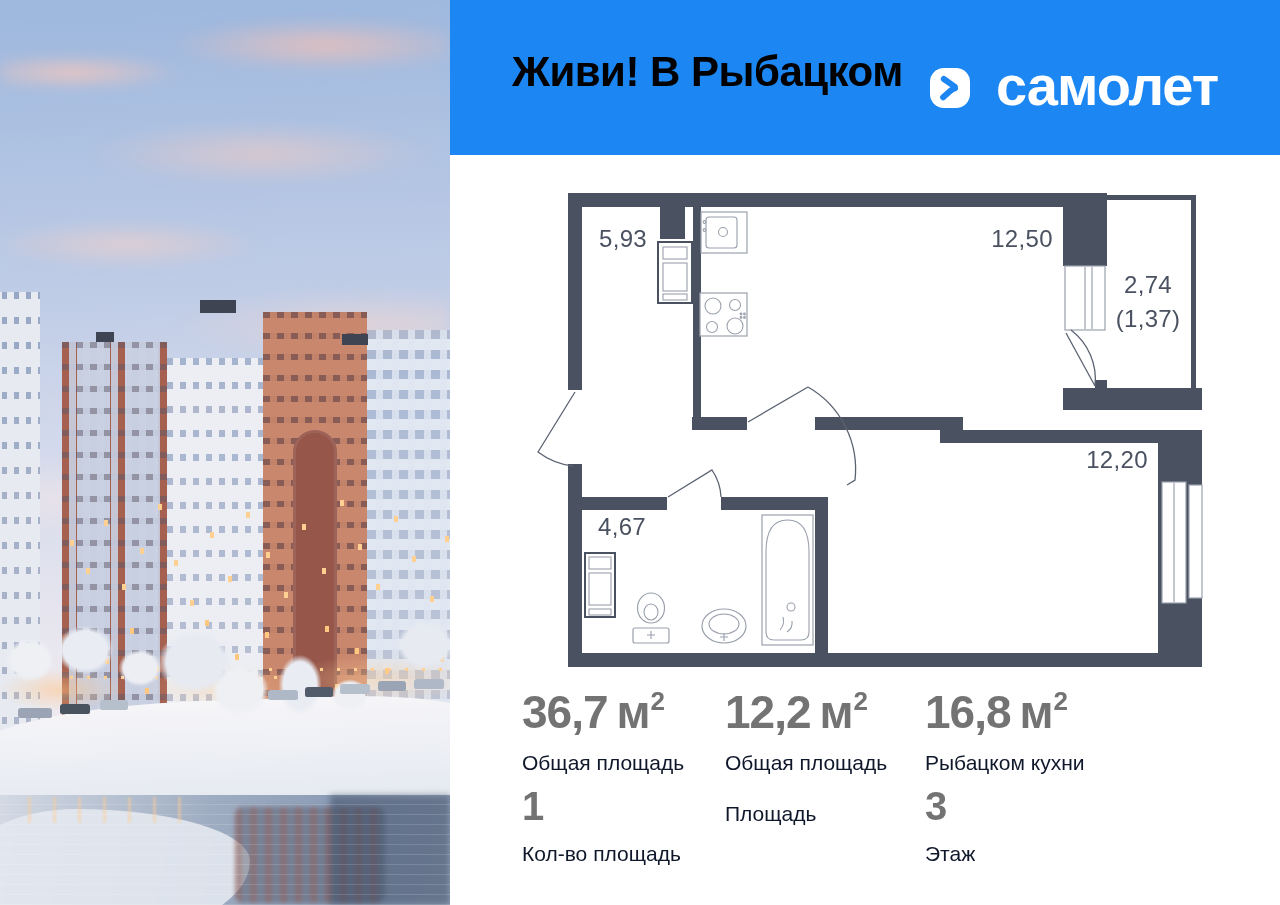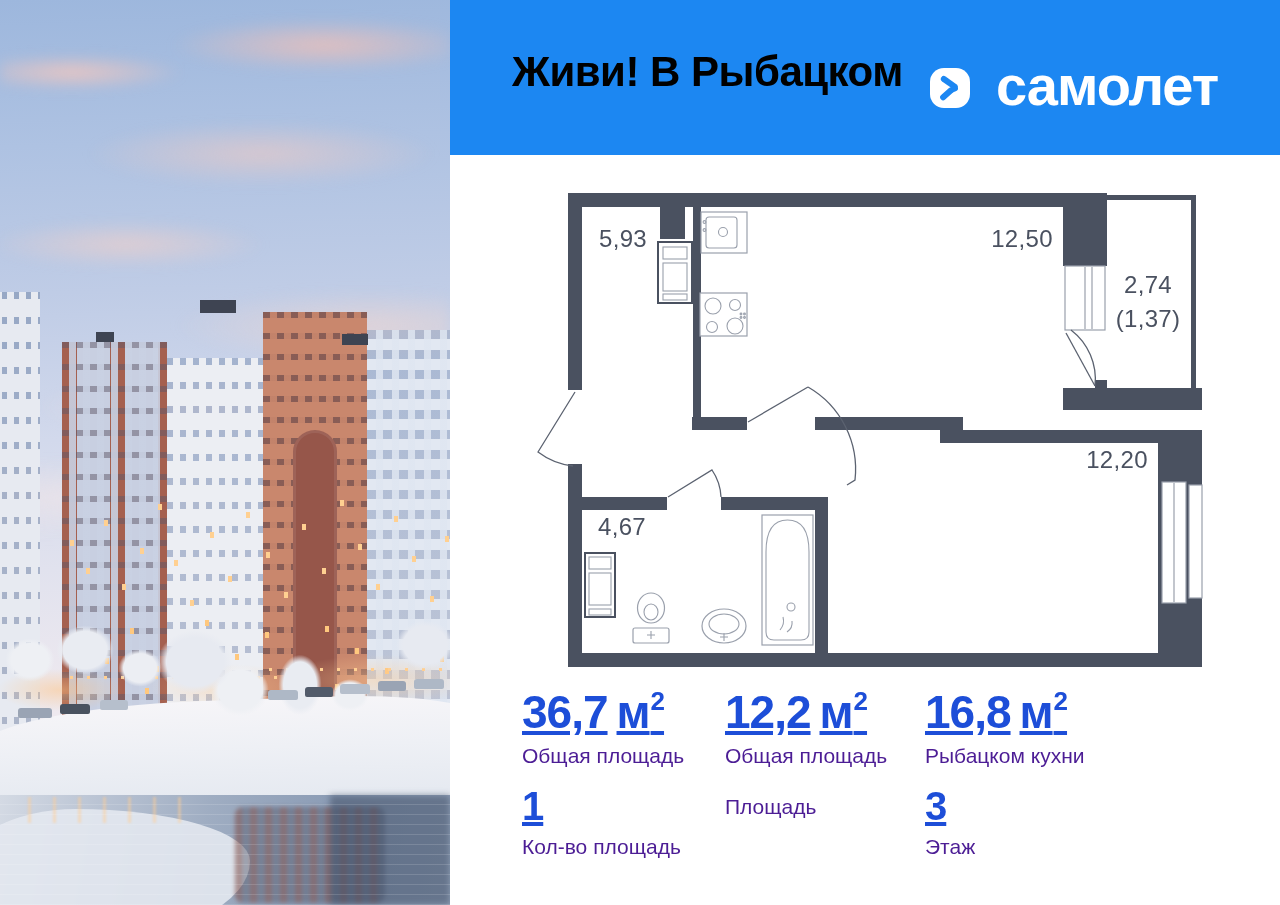--- a/index.html
+++ b/index.html
@@ -108,24 +108,24 @@
        font-weight:500;letter-spacing:.3px;}
   .wall{fill:#4A5160;}
   .fix{stroke:#9AA0AC;fill:#ffffff;stroke-width:1.2;}
   .fixd{stroke:#4A5160;fill:#ffffff;stroke-width:2;}
   .fixn{stroke:#9AA0AC;fill:none;stroke-width:1.1;}
   .arc{stroke:#5B6270;fill:none;stroke-width:1.3;}
   .win{fill:#ffffff;stroke:#9AA0AC;stroke-width:1.2;}
 
   
   .stat{position:absolute;width:200px;}
-  .stat-value{color:#1d4ed8;font-size:46px;font-weight:700;line-height:46px;letter-spacing:-1px;white-space:nowrap;text-decoration:underline;}
+  .stat-value{color:#737373;font-size:46px;font-weight:700;line-height:46px;letter-spacing:-1px;white-space:nowrap;}
   .stat-value .unit{margin-left:9px;}
   .stat-value sup{font-size:26px;vertical-align:18px;margin-left:1px;}
-  .stat-label{margin-top:9px;color:#4c1d95;font-size:21px;line-height:24px;white-space:nowrap;}
+  .stat-label{margin-top:16px;color:#0f172a;font-size:21px;line-height:24px;white-space:nowrap;}
   .row2 .stat-value{font-size:40px;line-height:40px;}
   .s11{left:522px;top:678px;} .s12{left:725px;top:678px;} .s13{left:925px;top:678px;}
   .s21{left:522px;top:786px;} .s22{left:725px;top:786px;} .s23{left:925px;top:786px;}
 </style>
 </head>
 <body>
 
 <div class="photo">
   <div class="sky"></div>
   <div class="clouds"></div>

